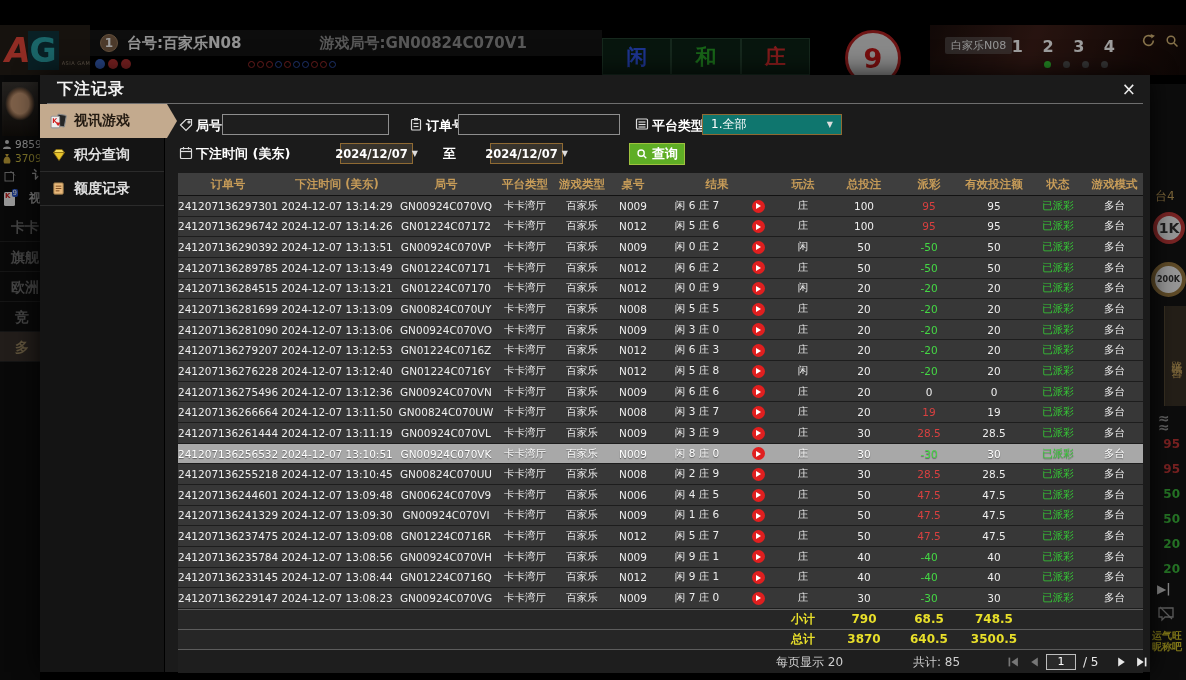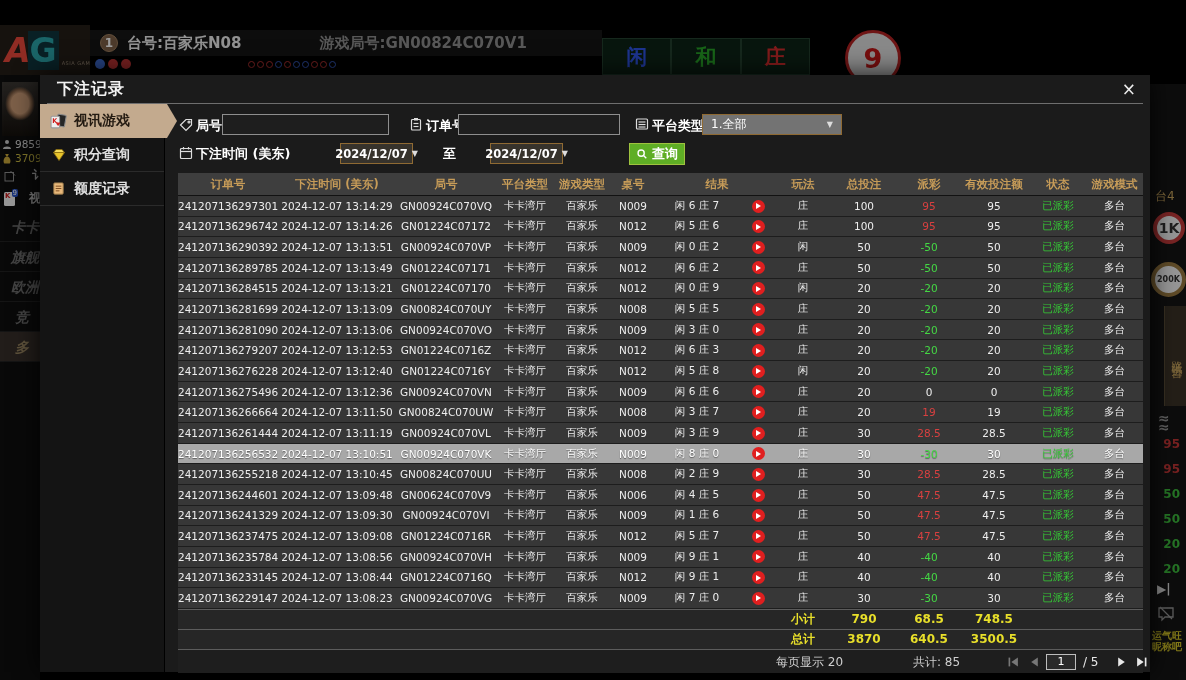--- a/index.html
+++ b/index.html
@@ -40,21 +40,21 @@
   .left-strip { position:absolute; left:0; top:75px; width:40px; height:605px; background:#101010; overflow:hidden; }
   .avatar { position:absolute; left:2px; top:7px; width:36px; height:54px;
     background:radial-gradient(ellipse 55% 42% at 50% 40%, #c99a75 0 45%, #7a5a42 62%, rgba(30,25,20,0) 75%), linear-gradient(#3c3834,#16120e); }
   .l-stat { position:absolute; left:2px; display:flex; align-items:center; gap:3px; font-size:10.5px; color:#dcdcdc; white-space:nowrap; }
   .l-stat.money { color:#cdbd44; }
   .l-row { position:absolute; left:4px; display:flex; align-items:center; gap:4px; }
   .mini-card { width:11px; height:14px; background:#f2f2f2; border-radius:1.5px; position:relative; flex:none; }
   .mini-card b { position:absolute; left:1px; top:0px; color:#d02020; font-size:7px; }
   .mini-card i { position:absolute; right:-3px; top:-3px; background:#2a55c9; color:#fff; font-size:7px; font-style:normal; padding:0 1px; border-radius:2px; }
   .l-part { color:#c4c4c4; font-size:12px; font-weight:bold; }
-  .l-menu { position:absolute; left:0; top:137px; width:40px;font-style:italic; }
+  .l-menu { position:absolute; left:0; top:137px; width:40px; }
   .l-menu .mi { height:30px; line-height:30px; padding-left:11px; font-size:14px; font-weight:bold; color:#6c6c6c; border-bottom:1px solid #232323; white-space:nowrap; }
   .l-menu .mi.hl { background:#37302a; color:#97835f; }
 
   .right-strip { position:absolute; left:1150px; top:84px; width:36px; height:597px; background:#151515; overflow:hidden; }
   .rs-tag { position:absolute; left:5px; top:104px; color:#c8a55e; font-size:12px; white-space:nowrap; }
   .chip { position:absolute; border-radius:50%; background:#f2f2f2; display:flex; align-items:center; justify-content:center; font-weight:bold; color:#333; }
   .chip.c1 { left:3px; top:128px; width:32px; height:32px; border:4px solid #c23a3a; font-size:14px; }
   .chip.c2 { left:1px; top:178px; width:35px; height:35px; border:4px solid #9a7a42; font-size:8px; }
   .rs-panel { position:absolute; left:14px; top:222px; width:22px; height:100px; background:#3b3227; border-left:1px solid #5a4c38; display:flex; align-items:center; justify-content:center; }
   .rs-panel span { writing-mode:vertical-rl; color:#c8a55e; font-size:11px; letter-spacing:2px; }
@@ -76,21 +76,21 @@
   .side-item { height:34px; display:flex; align-items:center; gap:7px; padding-left:10px; color:#e0e0e0; font-size:14px; font-weight:bold; border-bottom:1px solid #2b2b2b; cursor:pointer; position:relative; white-space:nowrap; }
   .side-item.active { background:#c3aa8e; color:#241b12; width:137px; clip-path:polygon(0 0,127px 0,137px 50%,127px 100%,0 100%); z-index:3; border-bottom:none; }
   .s-icon { width:17px; height:17px; display:inline-flex; align-items:center; justify-content:center; flex:none; }
 
   .content { flex:1; position:relative; background:#1b1b1b; }
   .f-icon { position:absolute; width:14px; height:14px; }
   .f-label { position:absolute; color:#fff; font-size:13px; font-weight:bold; white-space:nowrap; }
   .f-input { position:absolute; background:#1e1e1e; border:1px solid #8e8e8e; color:#fff; font-size:12px; padding:0 5px; height:21px; font-family:inherit; }
   .date-btn { position:absolute; width:73px; height:21px; background:#37332c; border:1px solid #8f6a33; color:#fff; font-size:11.5px; font-weight:bold; display:flex; align-items:center; justify-content:center; gap:4px; cursor:pointer; white-space:nowrap; }
   .date-btn .dd-arrow, .dropdown .dd-arrow { font-size:8px; color:#ddd; }
-  .dropdown { position:absolute; width:140px; height:21px; background:#737373; border:1px solid #8f6a33; color:#fff; font-size:12px; display:flex; align-items:center; justify-content:space-between; padding:0 8px; cursor:pointer; }
+  .dropdown { position:absolute; width:140px; height:21px; background:#0f766e; border:1px solid #8f6a33; color:#fff; font-size:12px; display:flex; align-items:center; justify-content:space-between; padding:0 8px; cursor:pointer; }
   .search-btn { position:absolute; width:56px; height:22px; background:#5fae25; border:1px solid #9fc23f; color:#fff; font-size:13px; font-weight:bold; display:flex; align-items:center; justify-content:center; gap:4px; cursor:pointer; font-family:inherit; }
 
   .tbl { position:absolute; left:13px; top:69px; width:965px; }
   .grid14 { display:grid; grid-template-columns:100px 118px 100px 58px 56px 46px 82px 40px 50px 72px 58px 72px 56px 57px; align-items:center; text-align:center; }
   .thead { height:23px; background:#3e3e3e; color:#c79c58; font-weight:bold; font-size:11.5px; border-bottom:1px solid #121212; }
   .hcell.span2 { grid-column:span 2; }
   .trow { height:20.65px; background:#373737; border-bottom:1px solid #1d1d1d; font-size:10.5px; color:#ededed; cursor:pointer; }
   .trow.hl { background:#a8a8a8; color:#fff; text-shadow:0 1px 1px rgba(0,0,0,.45); }
   .c-pay.pos { color:#d84040; } .c-pay.neg { color:#44d844; } .c-pay.zero { color:#ededed; }
   .c-status { color:#35c935; }
@@ -140,20 +140,42 @@
         <i style="border-color: rgb(58, 95, 201);"></i>
       </div>
 
     <div class="bet-strip">
         <div class="bet-zone" style="color: rgb(47, 85, 232);">闲</div>
         <div class="bet-zone" style="color: rgb(39, 163, 39);">和</div>
         <div class="bet-zone" style="color: rgb(210, 44, 44);">庄</div>
       </div>
     <div class="ball">9</div>
 
+    <div class="video-strip">
+      <span class="video-label">白家乐N08</span>
+      <span class="video-numbers">1 2 3 4</span>
+      <span class="video-dots">
+          <i class="on"></i>
+          <i></i>
+          <i></i>
+          <i></i>
+        </span>
+      <span class="vbtn" style="right:28px;">
+        <svg width="15" height="15" viewBox="0 0 14 14" fill="none" stroke="#d8b878" stroke-width="1.5">
+            <path d="M11.5 7 a4.5 4.5 0 1 1 -1.8-3.6"></path>
+            <polygon points="9,1 13,2.6 9.8,5.2" fill="#d8b878" stroke="none"></polygon>
+          </svg>
+      </span>
+      <span class="vbtn" style="right:5px;">
+        <svg width="14" height="14" viewBox="0 0 14 14" fill="none" stroke="#d8b878" stroke-width="1.5">
+            <circle cx="6" cy="6" r="3.8"></circle>
+            <line x1="9" y1="9" x2="12.5" y2="12.5"></line>
+          </svg>
+      </span>
+    </div>
 
     <div class="left-strip">
       <div class="avatar"></div>
       <div class="l-stat" style="top:63px;">
         <svg width="10" height="10" viewBox="0 0 10 10">
             <circle cx="5" cy="3" r="2" fill="#c9c9c9"></circle>
             <path d="M1 10 c0-3.2 8-3.2 8 0 z" fill="#c9c9c9"></path>
           </svg>
         <span>9859</span>
       </div>

